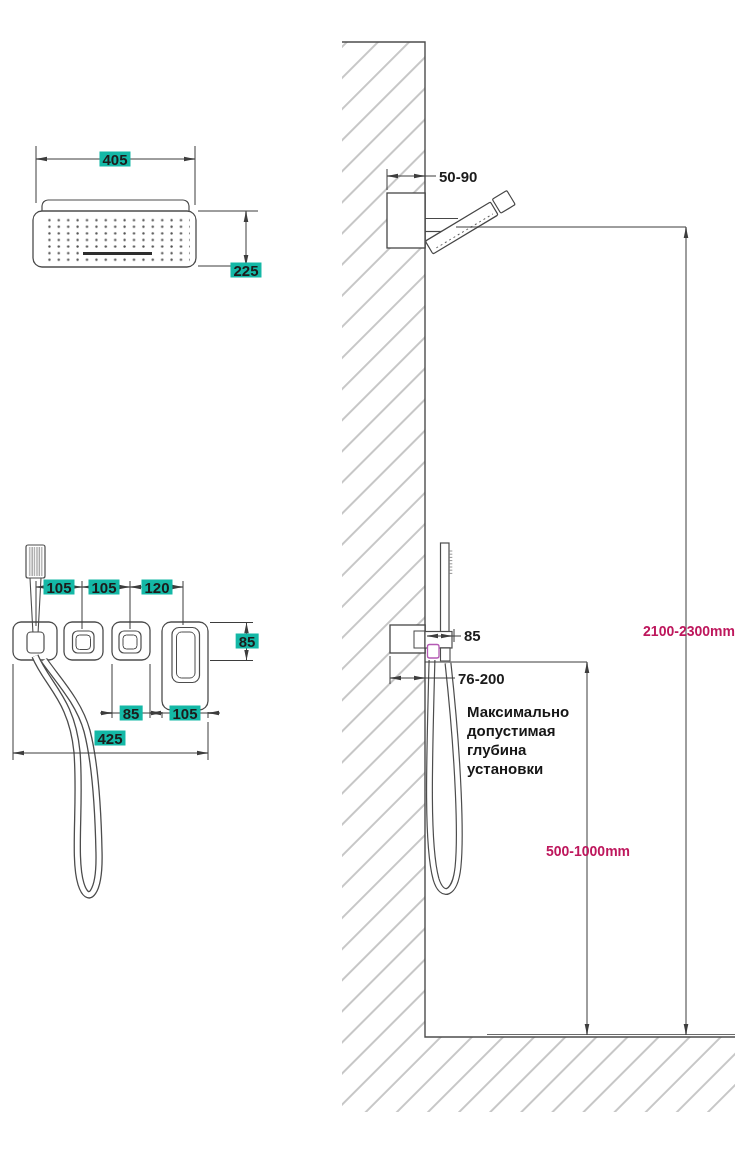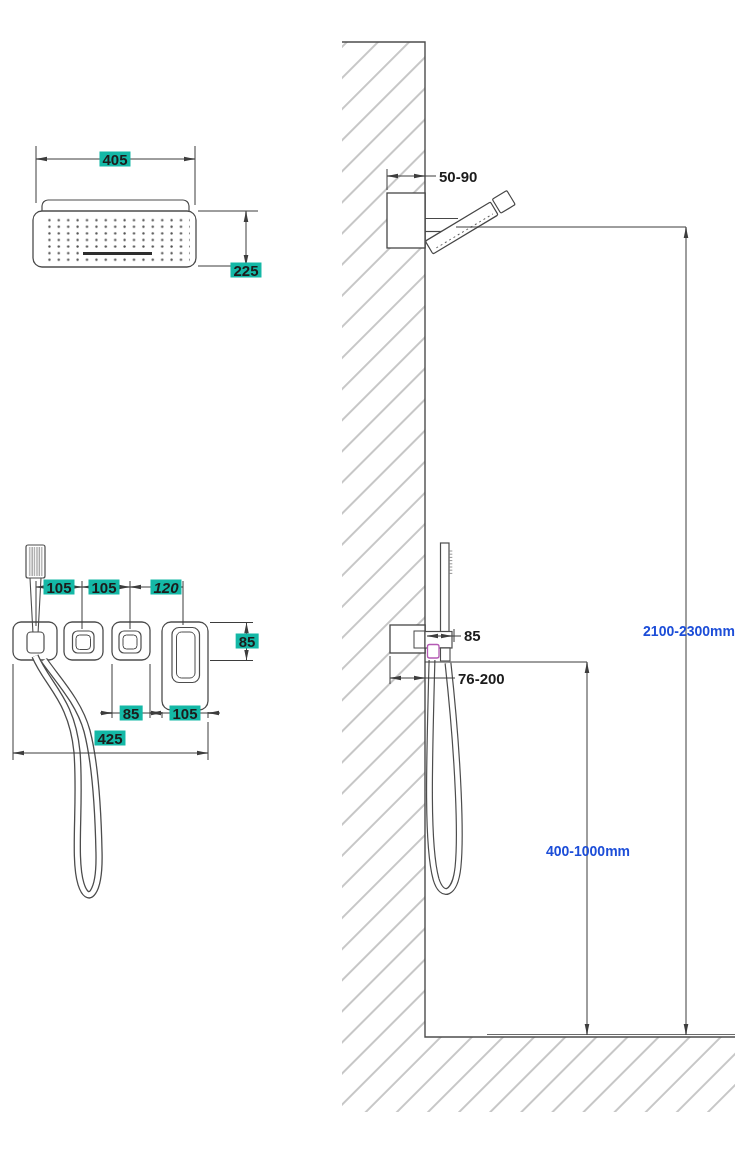--- a/index.html
+++ b/index.html
@@ -4,21 +4,21 @@
 <style>
   html,body{margin:0;padding:0;background:#ffffff;}
   #stage{position:relative;width:735px;height:1160px;background:#fff;overflow:hidden;
          font-family:"Liberation Sans", sans-serif;}
   svg{position:absolute;left:0;top:0;}
   .dim{position:absolute;transform:translate(-50%,-50%);font-size:15px;font-weight:bold;
        color:#1c1c1c;white-space:nowrap;line-height:1;}
   .dim.bg{background:#14b8a6;padding:0 3px;}
   .dim.left{transform:translate(0,-50%);}
   .dim-sm{position:absolute;transform:translate(-50%,-50%);font-size:14px;font-weight:bold;
-       color:#1d4ed8;white-space:nowrap;line-height:1;}
+       color:#be185d;white-space:nowrap;line-height:1;}
   .note{position:absolute;width:112px;font-size:15px;font-weight:bold;color:#161616;
         line-height:19px;}
 </style>
 </head>
 <body>
 
 <div id="stage">
 
 <svg width="735" height="1160" viewBox="0 0 735 1160">
   <defs>
@@ -161,26 +161,27 @@
     <line x1="390" y1="678" x2="425" y2="678" marker-start="url(#arr)" marker-end="url(#arr)"></line>
     <line x1="425" y1="678" x2="455" y2="678"></line>
   </g>
 </svg>
 
 <span class="dim bg" style="left:115px;top:159px;">405</span>
 <span class="dim bg" style="left:246px;top:238px;margin-top:32px;">225</span>
 
 <span class="dim bg" style="left:59px;top:587px;">105</span>
 <span class="dim bg" style="left:104px;top:587px;">105</span>
-<span class="dim bg" style="left:166px;top:587px;font-style:italic;">120</span>
+<span class="dim bg" style="left:157px;top:587px;">120</span>
 <span class="dim bg" style="left:247px;top:641px;">85</span>
 <span class="dim bg" style="left:131px;top:713px;">85</span>
 <span class="dim bg" style="left:185px;top:713px;">105</span>
 <span class="dim bg" style="left:110px;top:738px;">425</span>
 
 <span class="dim left" style="left:439px;top:176px;">50-90</span>
 <span class="dim left" style="left:464px;top:635px;">85</span>
 <span class="dim left" style="left:458px;top:678px;">76-200</span>
 <span class="dim-sm" style="left:689px;top:631px;">2100-2300mm</span>
-<span class="dim-sm" style="left:588px;top:851px;">400-1000mm</span>
+<span class="dim-sm" style="left:588px;top:851px;">500-1000mm</span>
 
+<div class="note" style="left:467px;top:702px;">Максимально допустимая глубина установки</div>
 
 </div>
 
 </body></html>

